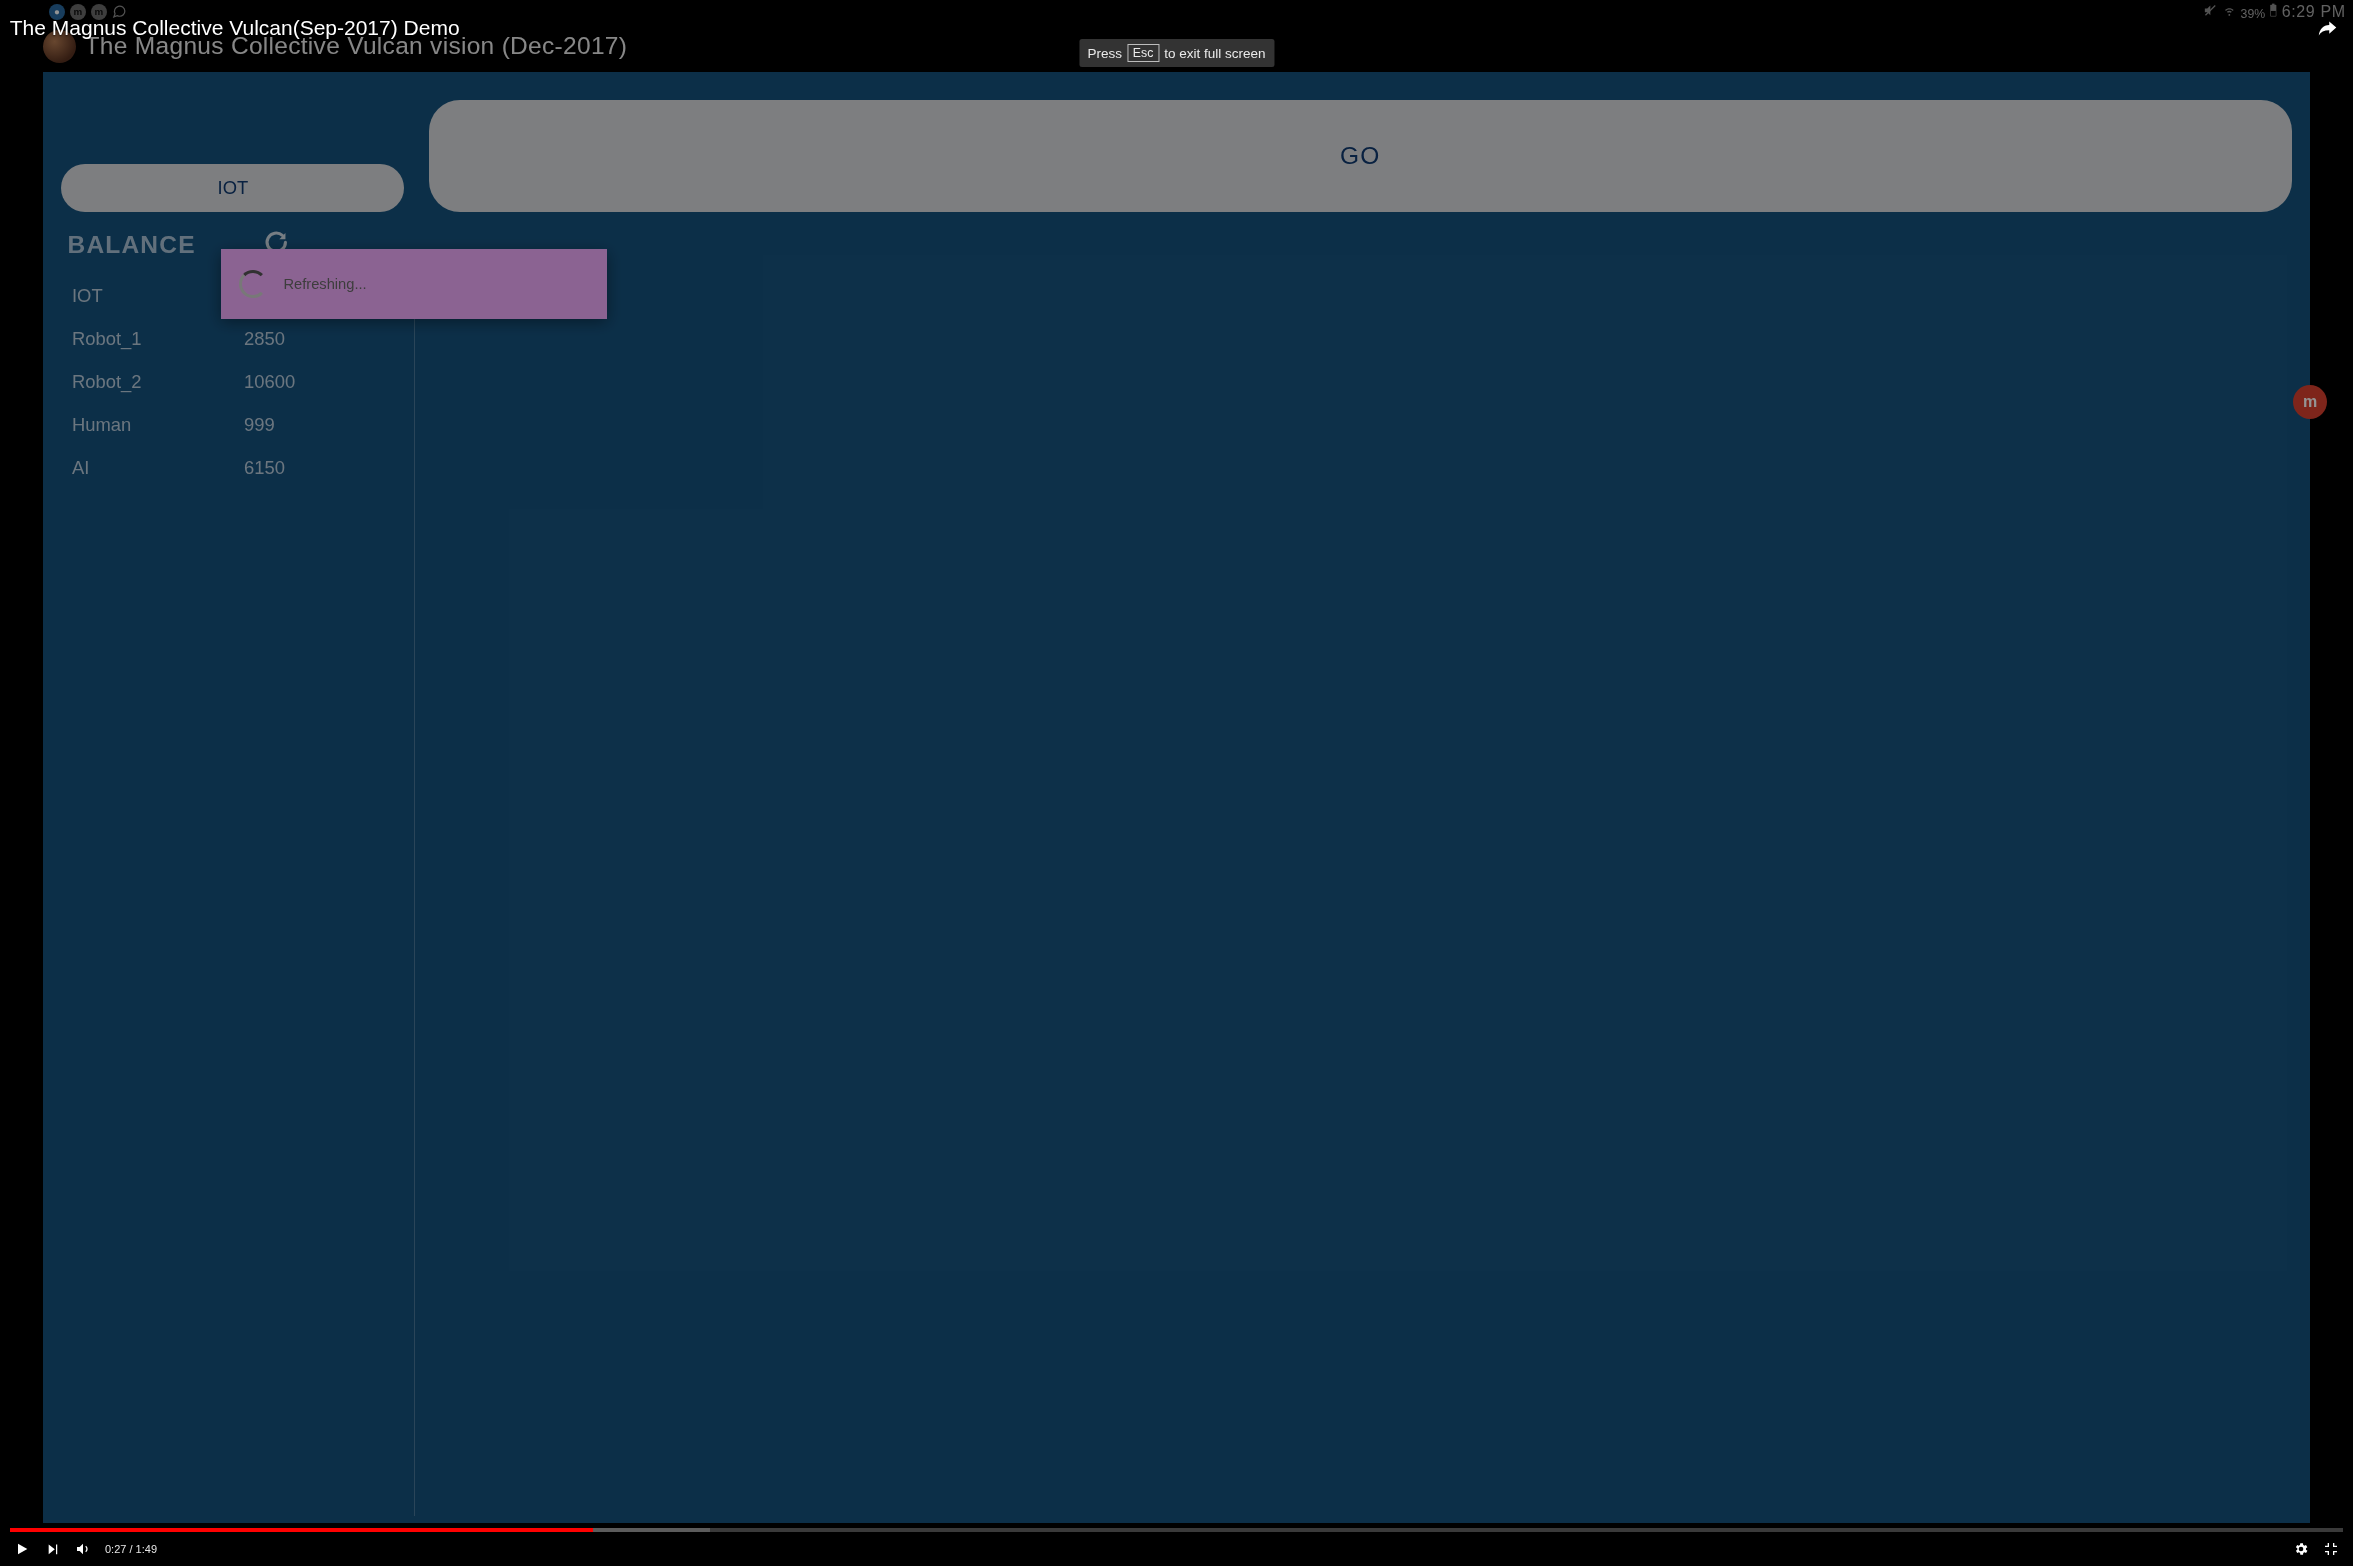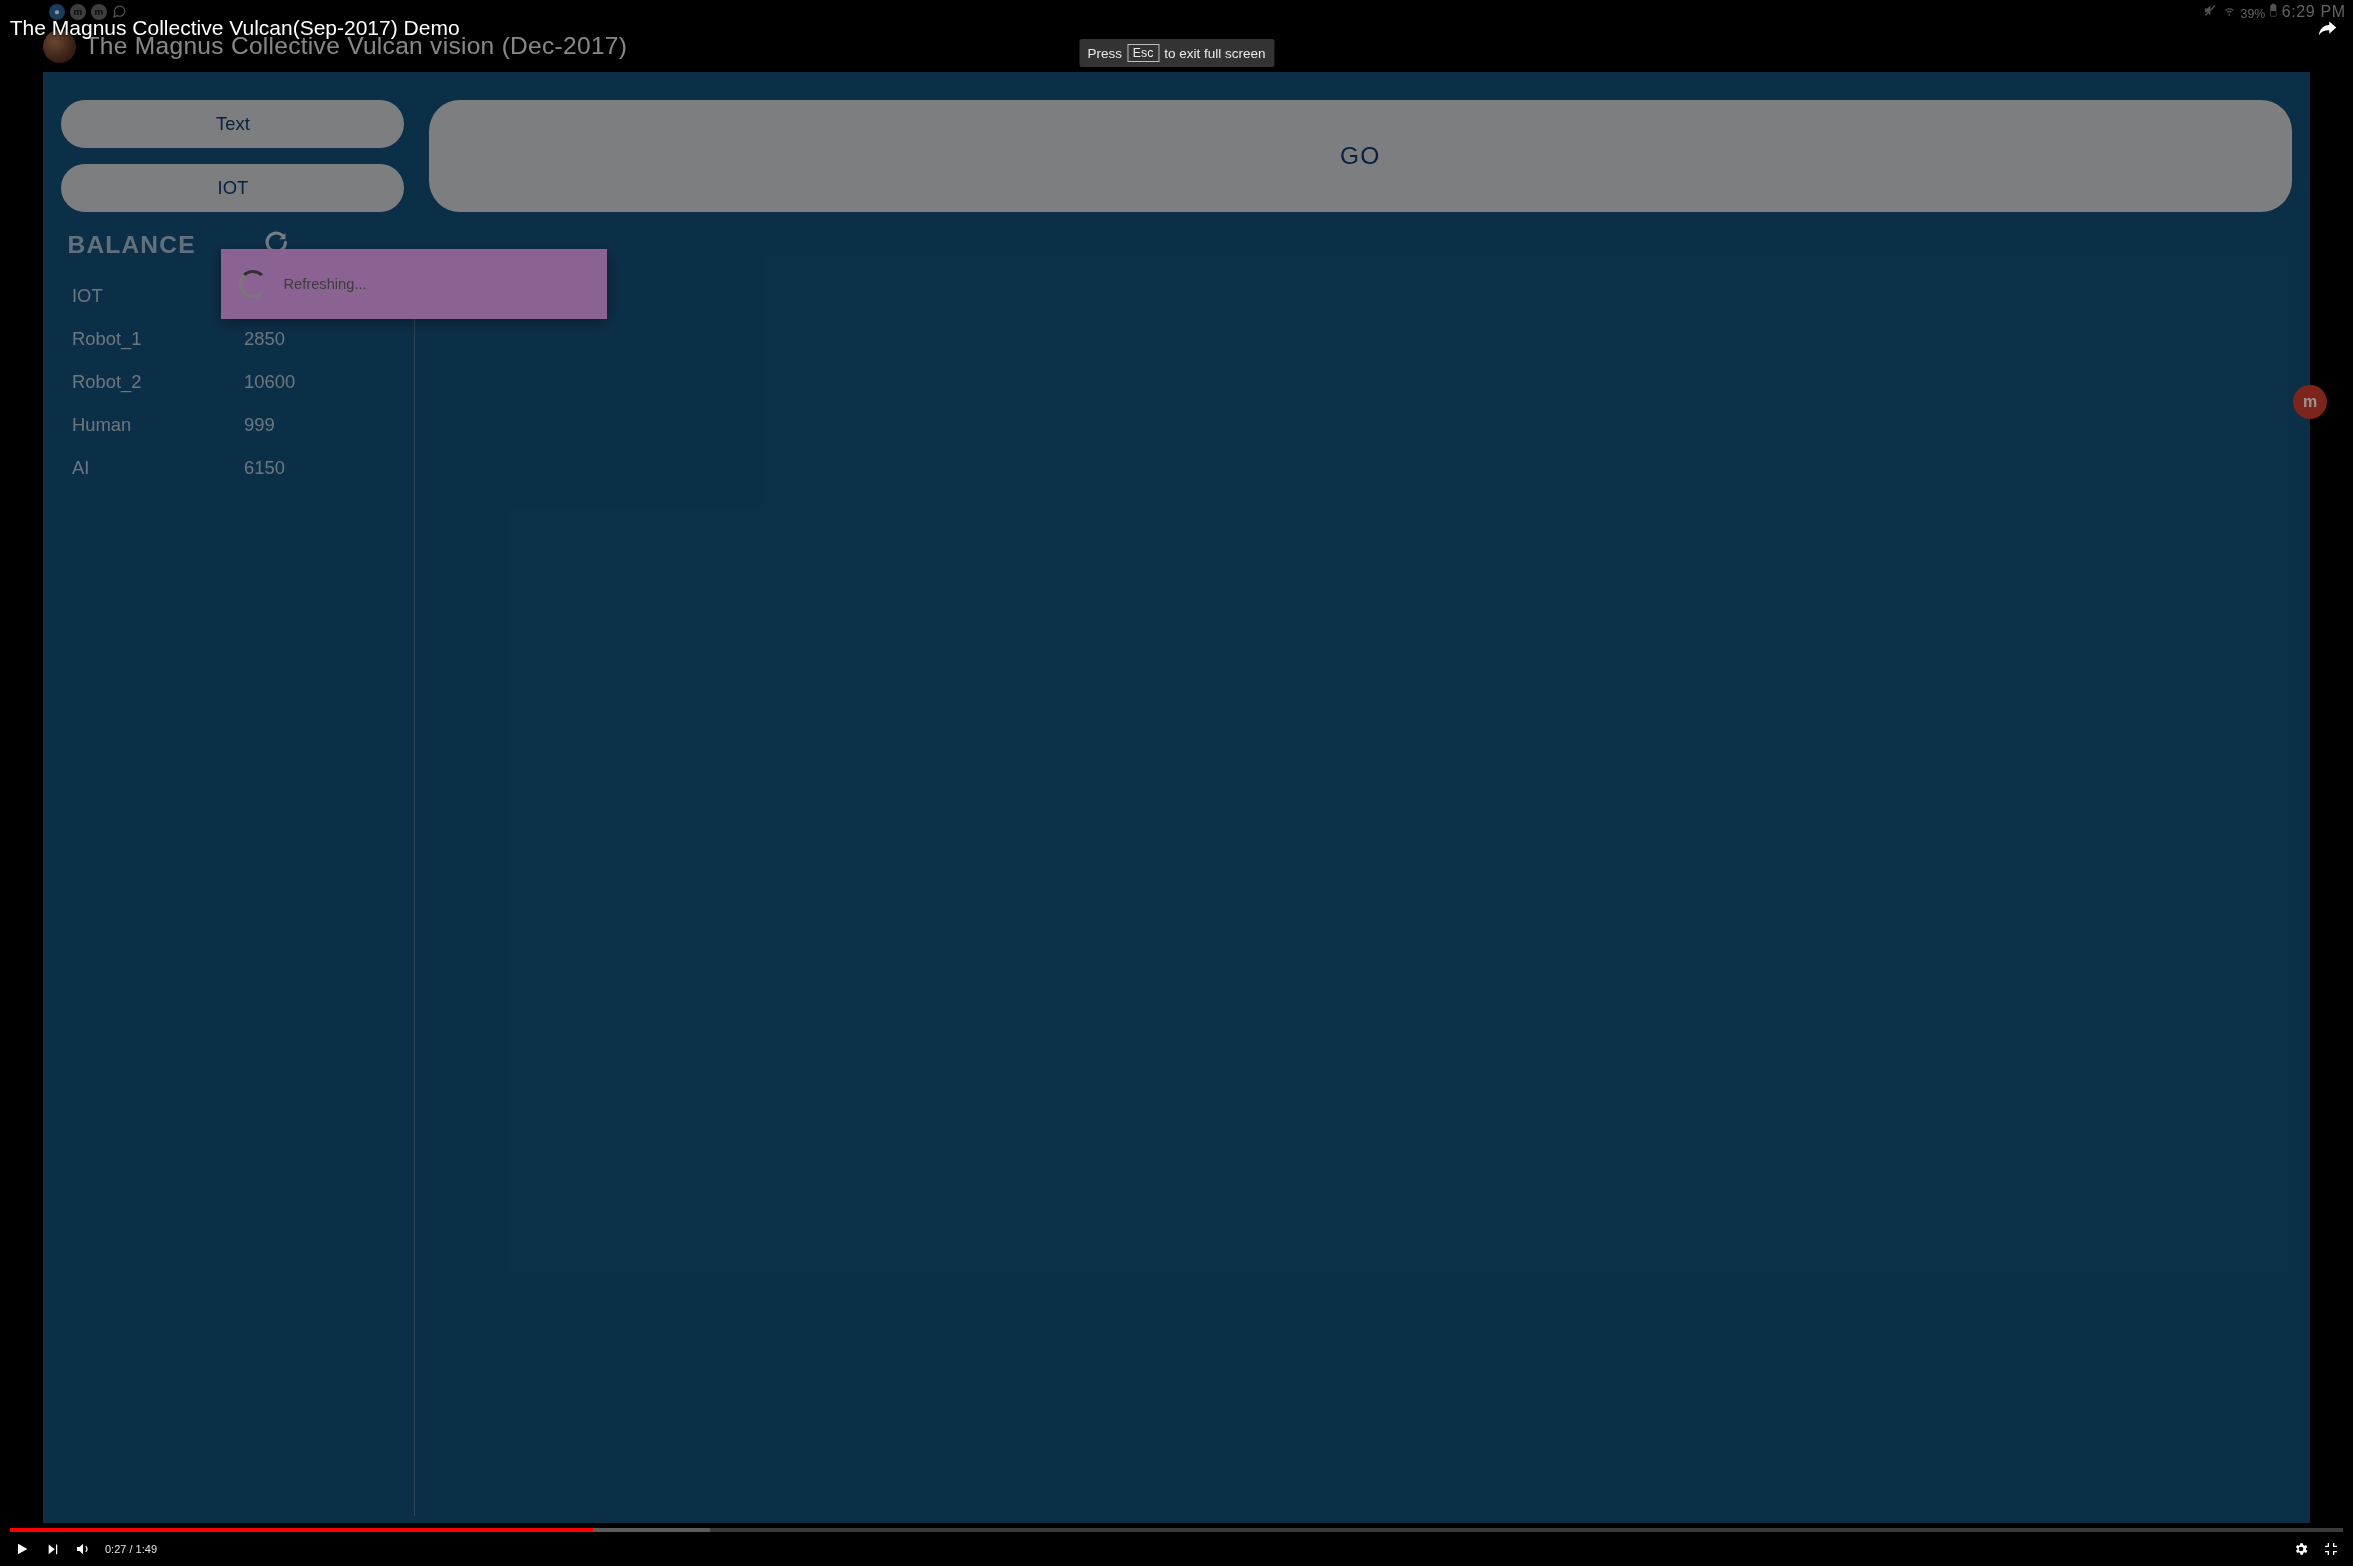--- a/index.html
+++ b/index.html
@@ -242,23 +242,20 @@
         <path d="M14 9V5l8 7-8 7v-4c-6 0-10 2-12 6 1-7 5-12 12-12z"></path>
       </svg>
   </div>
 
   <div class="app-titlebar">
     <div class="app-logo"></div>
     <div class="app-title">The Magnus Collective Vulcan vision (Dec-2017)</div>
   </div>
 
   <div class="app-body">
-    <div class="pill pill-text">
-        <span>Text</span>
-      </div>
     <div class="pill pill-iot">
         <span>IOT</span>
       </div>
     <div class="pill pill-go">
         <span>GO</span>
       </div>
 
     <div class="balance-label">BALANCE</div>
     <div class="refresh-icon">
       <svg width="24.5" height="24.5" viewBox="0 0 24 24" fill="none" stroke="#cdd9e3" stroke-width="3" stroke-linecap="round">

